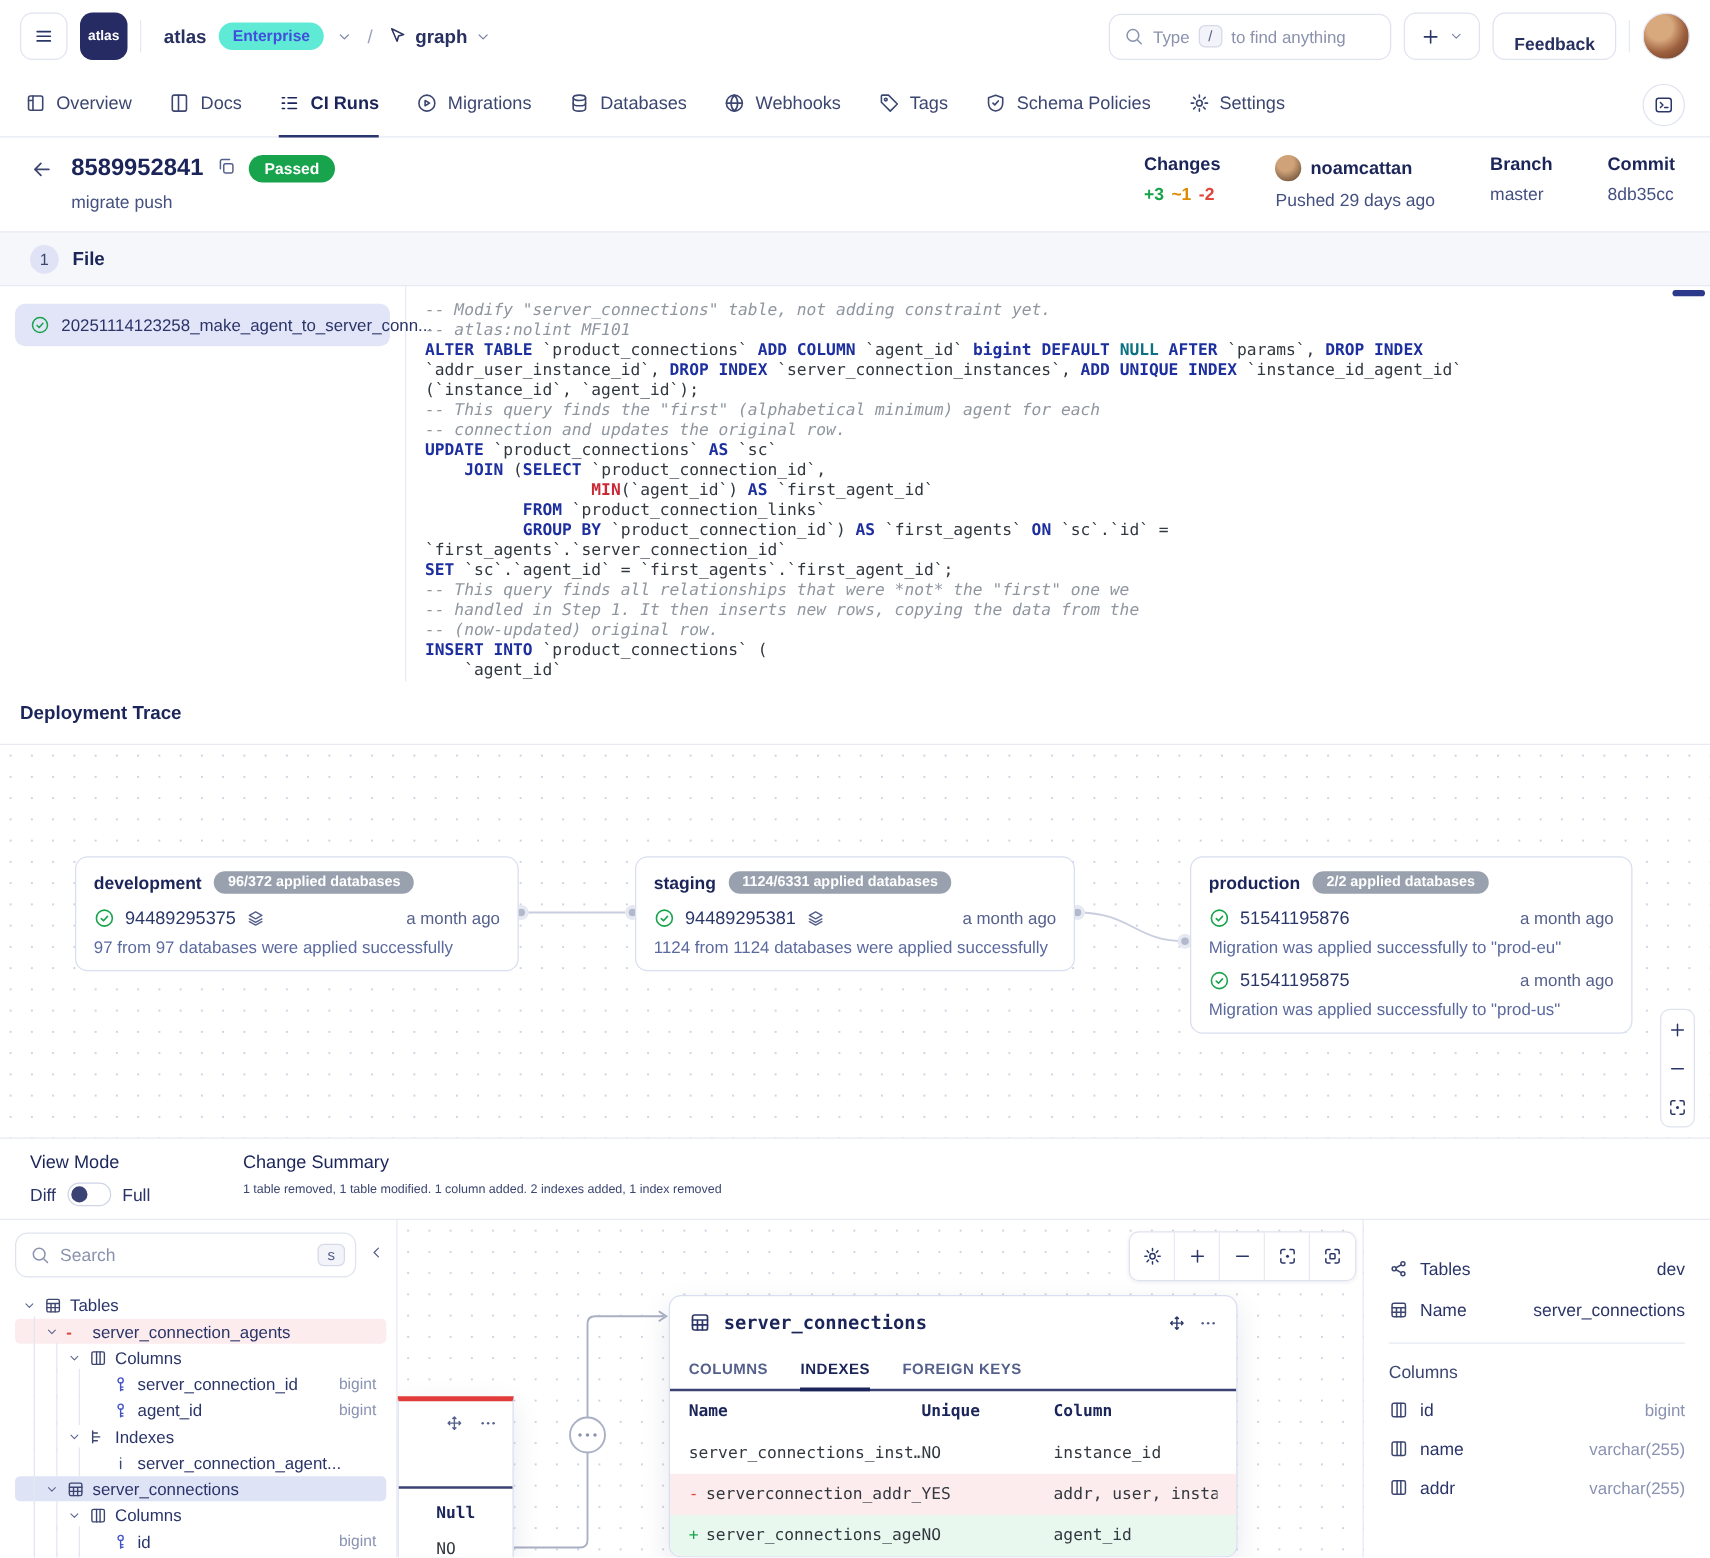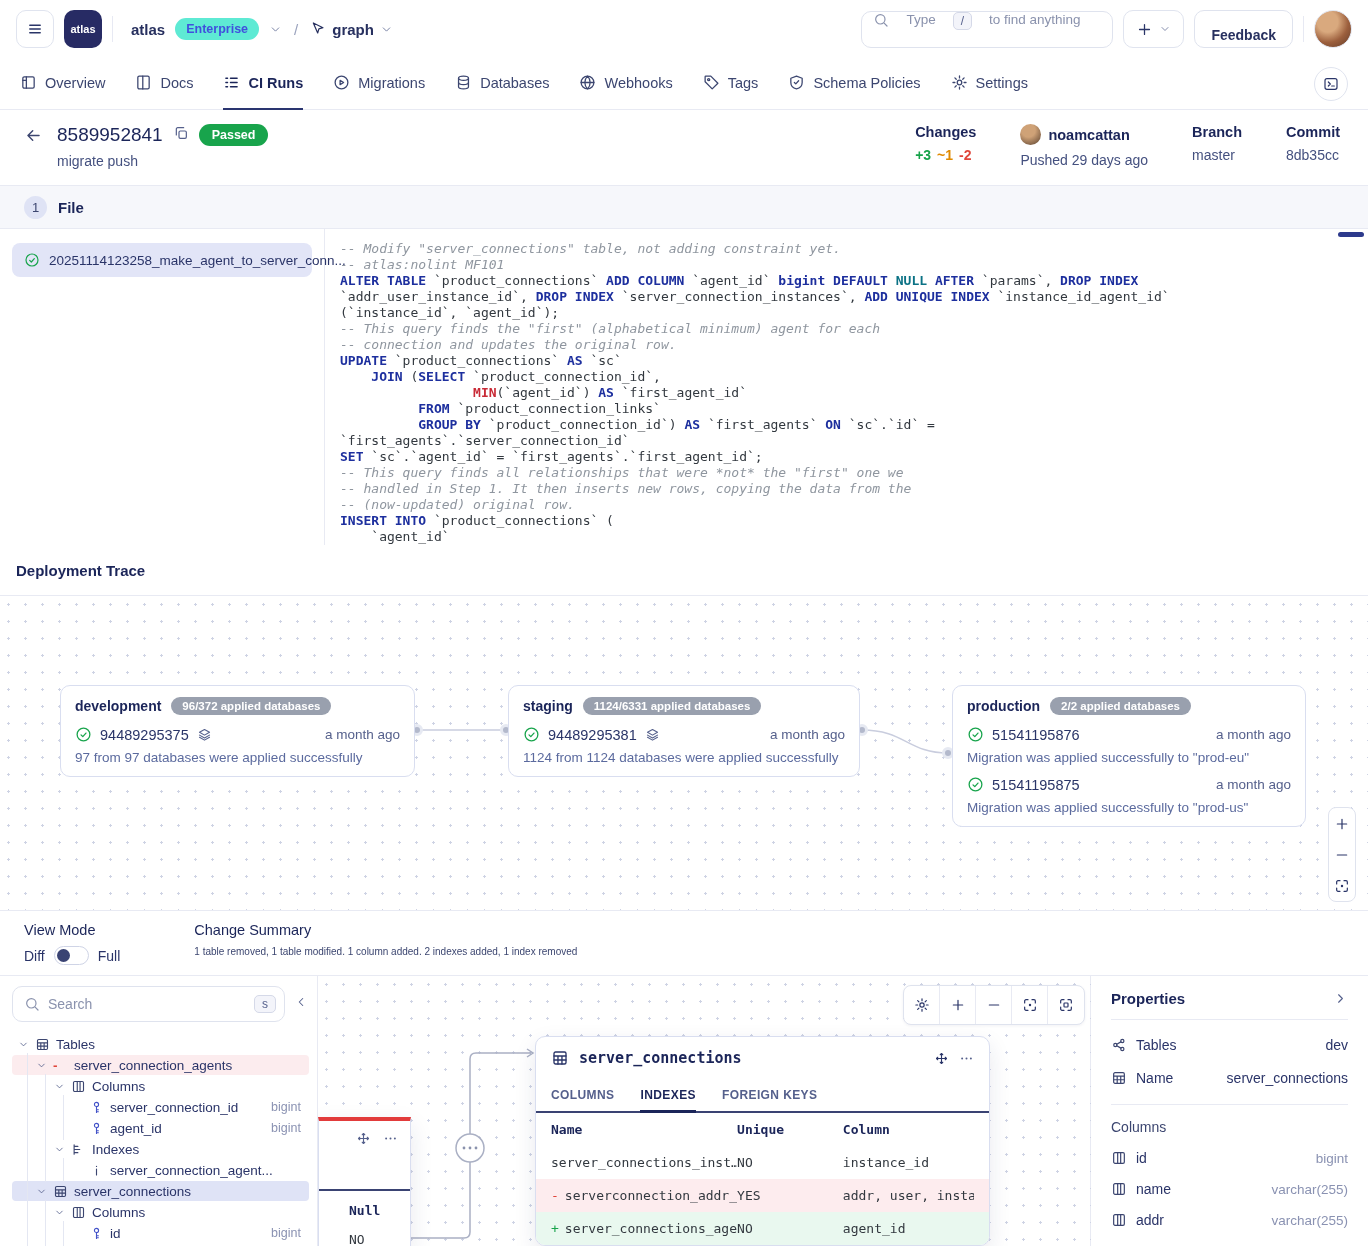--- a/index.html
+++ b/index.html
@@ -11,37 +11,37 @@
   
   .navbar{height:58px;display:flex;align-items:center;padding:0 16px;gap:10px}
   .iconbtn{width:38px;height:38px;border:1px solid #e0e4ef;border-radius:10px;display:flex;align-items:center;justify-content:center;color:#2a3568}
   .logo{width:38px;height:38px;background:#272b64;border-radius:10px;color:#fff;display:flex;align-items:center;justify-content:center;font-size:11px;font-weight:bold}
   .vdiv{width:1px;height:26px;background:#e7e9f3}
   .org-name{font-size:15px;font-weight:bold;color:#27305f;margin-left:8px}
   .plan-pill{background:#5eead4;color:#4050dd;font-size:12.5px;font-weight:bold;padding:4px 11px;border-radius:999px}
   .mut{color:#767fa3}
   .slash{color:#9aa2bd;font-size:15px;margin:0 2px}
   .proj{display:flex;align-items:center;gap:6px;font-size:15px;font-weight:600;color:#27305f}
-  .searchbox{margin-left:auto;width:252px;height:37px;border:1px solid #dfe3ee;border-radius:10px;display:flex;align-items:flex-start;gap:17px;padding:0 11px;color:#8a92ad;font-size:13.5px}
+  .searchbox{margin-left:auto;width:226px;height:37px;border:1px solid #dfe3ee;border-radius:10px;display:flex;align-items:center;gap:7px;padding:0 11px;color:#8a92ad;font-size:13.5px}
   .kbd{border:1px solid #d5d9e8;background:#f3f4fa;border-radius:5px;padding:1px 7px;font-size:12px;color:#55608c}
   .plusbtn{height:38px;border:1px solid #e0e4ef;border-radius:10px;display:flex;align-items:center;gap:6px;padding:0 12px;color:#2a3568}
   .feedback{height:38px;border:1px solid #dfe3ee;border-radius:10px;padding:16px 16px;font-size:14px;font-weight:bold;color:#27305f}
   .avatar{width:38px;height:38px;border-radius:50%;background:radial-gradient(circle at 35% 30%,#d9a97e 0 30%,#9c5f3d 60%,#5f3a28 100%);border:1px solid #e3e6f0}
 
   
   .tabbar{height:52px;display:flex;align-items:center;padding:0 20px;gap:30px;border-bottom:1px solid #e8eaf3;position:relative}
   .tab{display:flex;align-items:center;gap:8px;font-size:14.5px;color:#3c4670;height:52px;border-bottom:2.5px solid transparent}
   .tab.active{color:#1b2559;font-weight:600;border-bottom-color:#2a3570}
   .term-btn{position:absolute;right:20px;width:34px;height:34px;border:1px solid #e0e4ef;border-radius:50%;display:flex;align-items:center;justify-content:center;color:#2a3568}
 
   
   .run-header{height:75px;display:flex;align-items:flex-start;padding:14px 24px 0;gap:14px}
   .back-btn{color:#3c4670;margin-top:2px}
   .run-title-row{display:flex;align-items:center;gap:10px}
-  .run-id{font-size:19px;font-weight:normal;color:#1b2559}
+  .run-id{font-size:19px;font-weight:bold;color:#1b2559}
   .copy-btn{color:#55608c}
   .status-pill{background:#18a44c;color:#fff;font-size:12.5px;font-weight:bold;padding:4px 13px;border-radius:999px}
   .run-sub{font-size:14px;color:#44507f;margin-top:7px}
   .run-meta{margin-left:auto;display:flex;gap:44px;padding-right:4px}
   .meta-col .lbl{font-size:14.5px;font-weight:bold;color:#1b2559;display:flex;align-items:center;gap:7px}
   .meta-col .val{font-size:14px;color:#44507f;margin-top:7px}
   .chg{font-weight:600}
   .chg.add{color:#17a34a}.chg.mod{color:#e08a00;margin:0 6px}.chg.del{color:#e0453a}
   .mini-avatar{width:21px;height:21px;border-radius:50%;background:radial-gradient(circle at 40% 30%,#cfa277 0 35%,#8d6b4e 70%,#4e3a2a 100%)}
 
@@ -708,26 +708,20 @@
         <button>
           <svg viewBox="0 0 24 24" width="16" height="16" class="ic">
             <path d="M4 9V6a2 2 0 0 1 2-2h3M15 4h3a2 2 0 0 1 2 2v3M20 15v3a2 2 0 0 1-2 2h-3M9 20H6a2 2 0 0 1-2-2v-3"></path>
             <rect x="9" y="9" width="6" height="6" rx="1"></rect>
           </svg>
         </button>
       </div>
   </div>
 
   <aside class="props-panel">
-    <div class="props-title">
-      <span>Properties</span>
-      <svg class="ic" viewBox="0 0 24 24" width="15" height="15">
-          <path d="M9 6l6 6-6 6"></path>
-        </svg>
-    </div>
     <div id="props">
         <div class="prop-row">
           <svg viewBox="0 0 24 24" width="16" height="16" class="ic">
             <circle cx="6.5" cy="12" r="2.4"></circle>
             <circle cx="17" cy="6" r="2.4"></circle>
             <circle cx="17" cy="18" r="2.4"></circle>
             <path d="M8.7 10.8l6.1-3.5M8.7 13.2l6.1 3.5"></path>
           </svg>
           <span>Tables</span>
           <span class="prop-val">dev</span>

